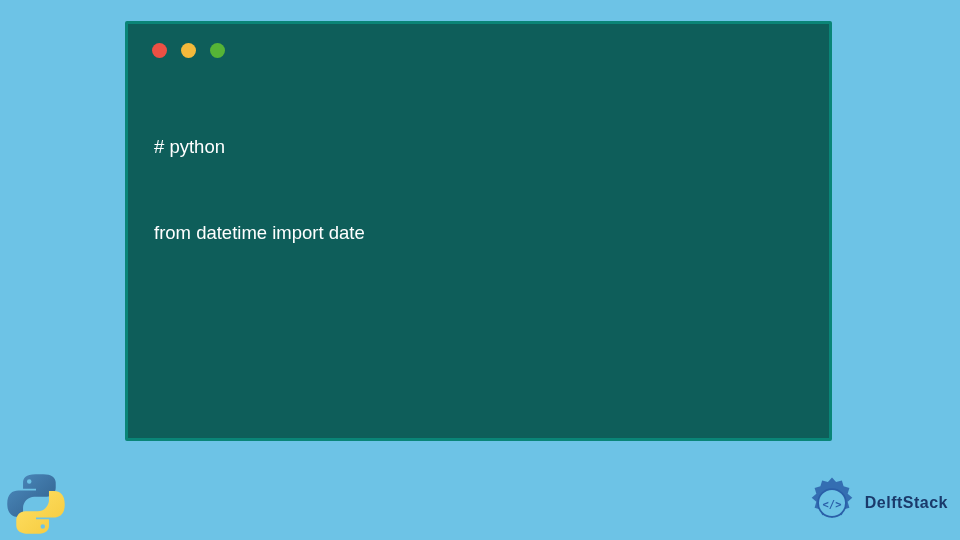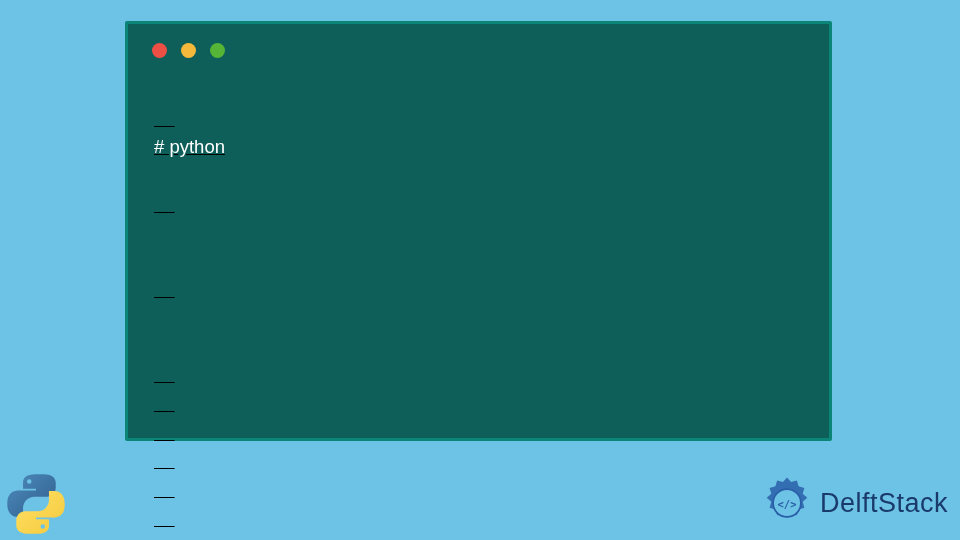--- a/index.html
+++ b/index.html
@@ -17,21 +17,20 @@
     }
     .code-window {
       position: absolute;
       left: 125px;
       top: 21px;
       width: 707px;
       height: 420px;
       background: #0e5e5a;
       border: 3px solid #0a8577;
       border-radius: 2px;
-      text-decoration: underline;
     }
     .window-controls {
       display: flex;
       gap: 14px;
       padding: 19px 0 0 24px;
     }
     .dot {
       width: 15px;
       height: 15px;
       border-radius: 50%;
@@ -68,37 +67,38 @@
       bottom: 8px;
       display: flex;
       align-items: center;
       gap: 4px;
     }
     .delft-gear {
       width: 58px;
       height: 58px;
     }
     .delft-text {
-      font-size: 27px;
-      font-weight: 400;
+      font-size: 16px;
+      font-weight: 700;
       color: #1a3a6b;
       letter-spacing: 0.5px;
     }
   </style>
 </head>
 <body>
 
 <div class="code-window">
   <div class="window-controls">
     <div class="dot dot-red"></div>
     <div class="dot dot-yellow"></div>
     <div class="dot dot-green"></div>
   </div>
   <div class="code-body">
     <span class="code-line"># python</span>
+    <span class="code-line">from datetime import date</span>
     <div class="blank-line"></div>
     <div class="blank-line"></div>
     
     
     
     
     
     
     
   </div>

